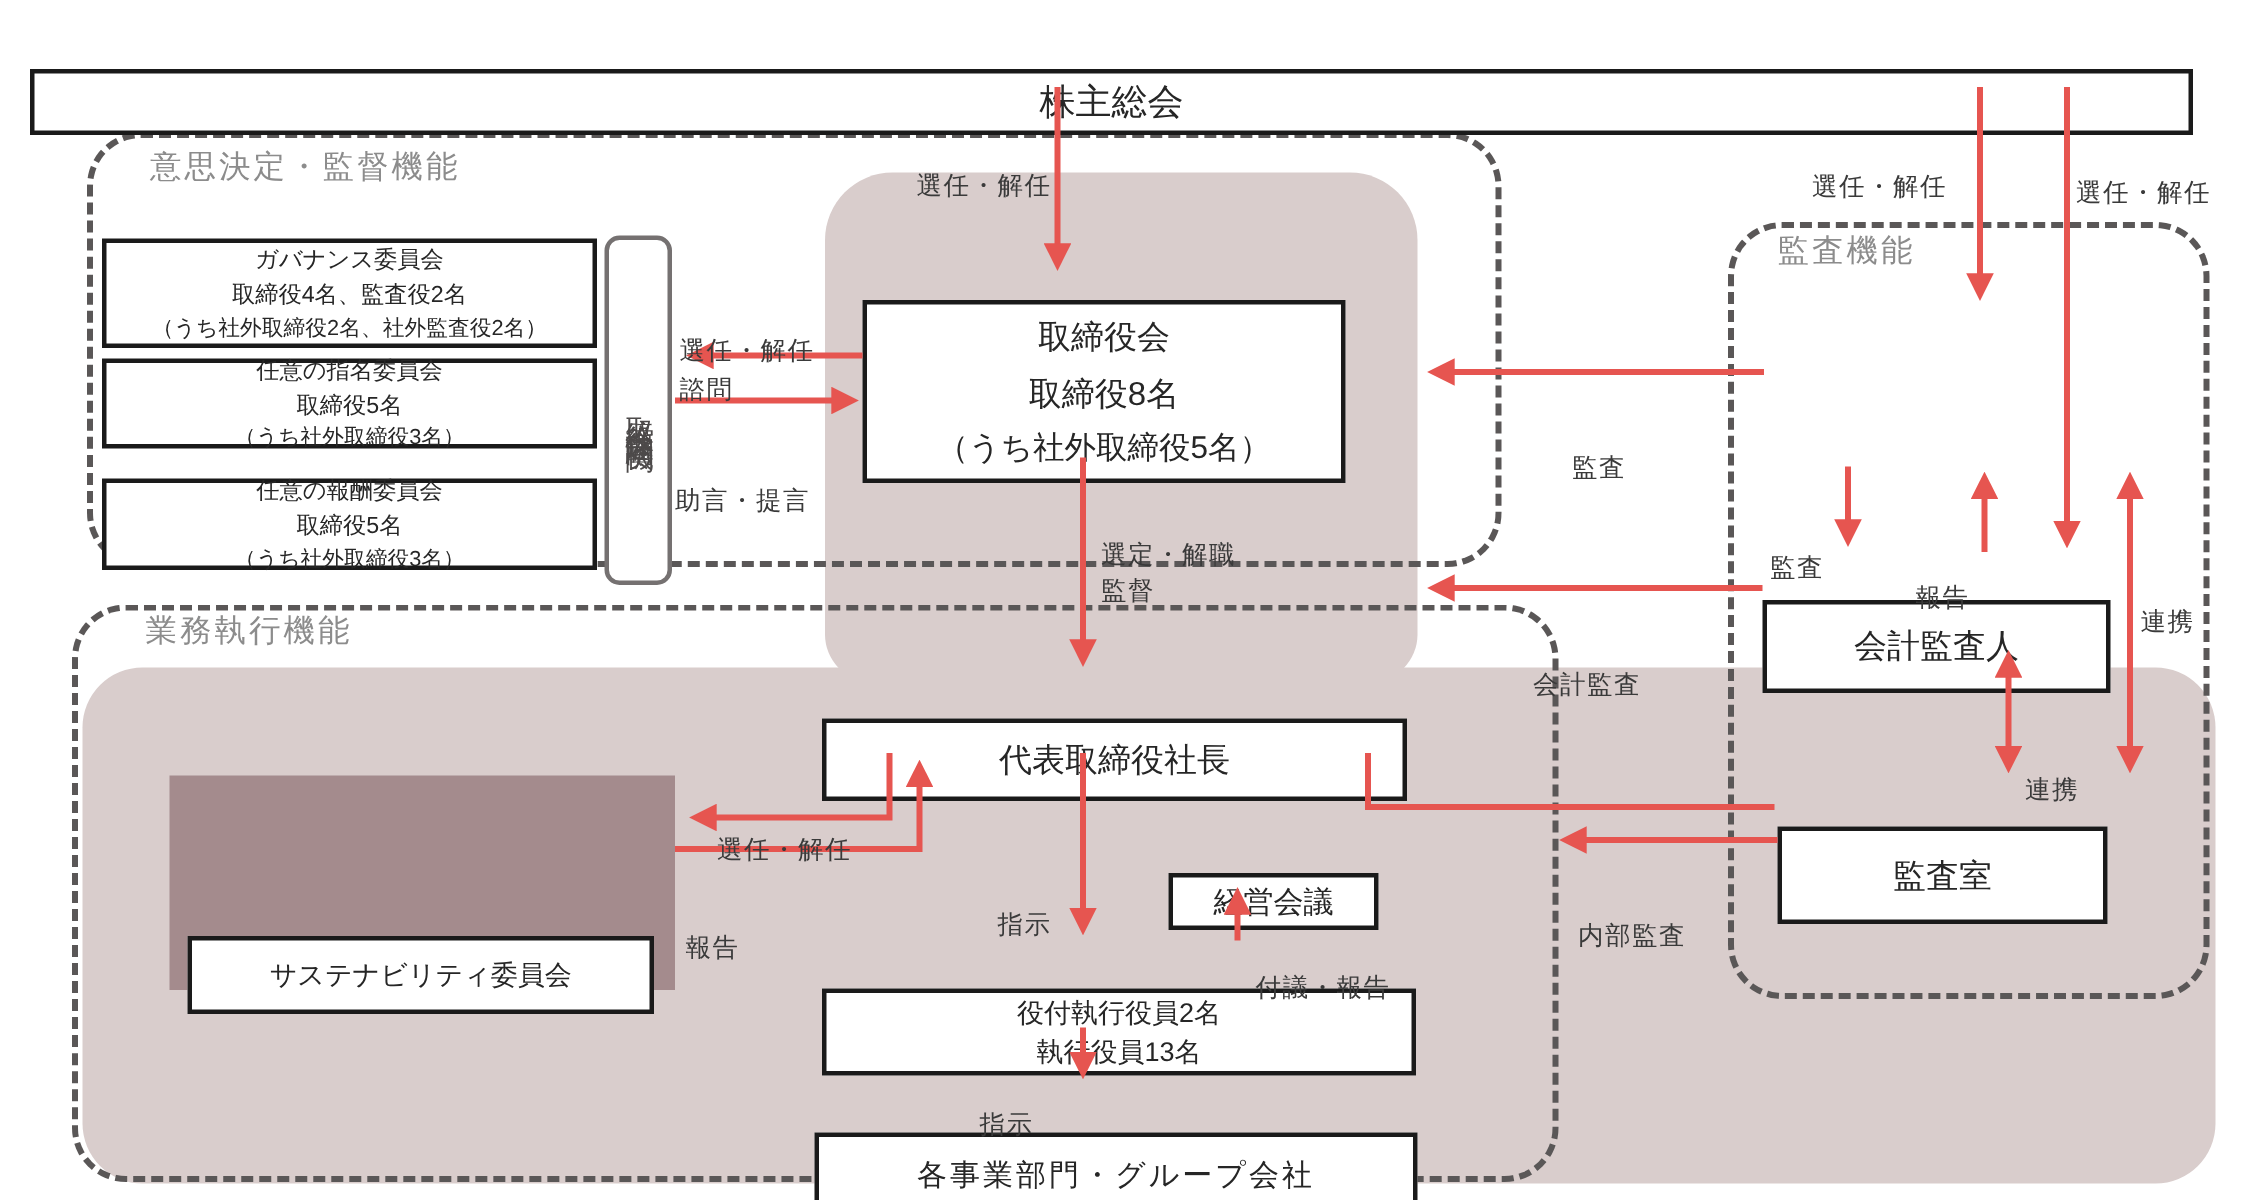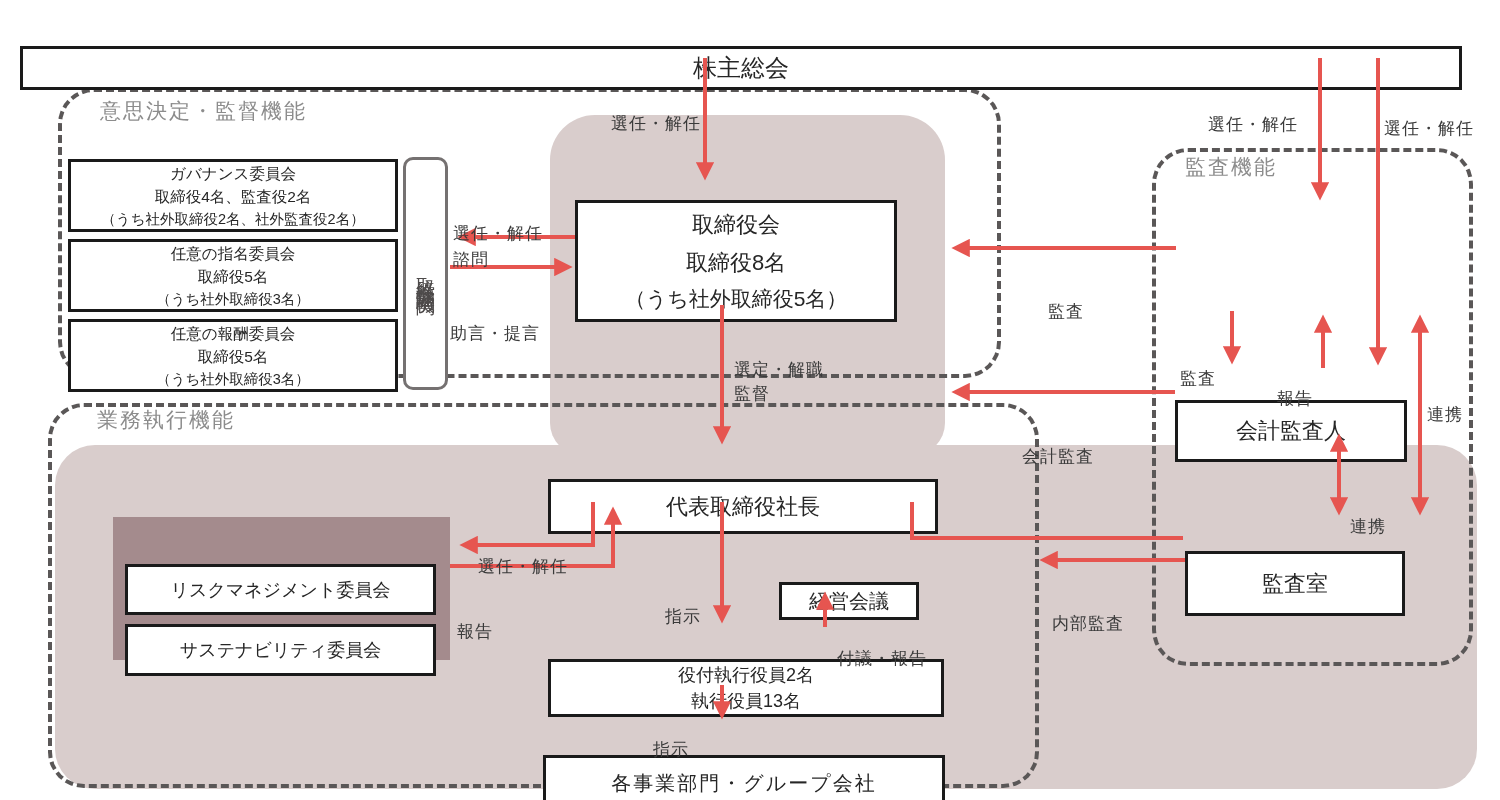--- a/index.html
+++ b/index.html
@@ -53,27 +53,27 @@
   <div class="node z30" style="left:20px;top:14px;width:1442px;height:44px;">
     <span class="single" style="font-size:24px;">株主総会</span>
   </div>
 
   <div class="node committee z30" style="left:68px;top:127px;width:330px;height:73px;">
     <span class="l1">ガバナンス委員会</span>
     <span class="l2">取締役4名、監査役2名</span>
     <span class="l3">（うち社外取締役2名、社外監査役2名）</span>
   </div>
 
-  <div class="node committee z30" style="left:68px;top:207px;width:330px;height:73px;">
+  <div class="node committee z30" style="left:68px;top:207px;width:330px;height:60px;">
     <span class="l1">任意の指名委員会</span>
     <span class="l2">取締役5名</span>
     <span class="l3">（うち社外取締役3名）</span>
   </div>
 
-  <div class="node committee z30" style="left:68px;top:287px;width:330px;height:73px;">
+  <div class="node committee z30" style="left:68px;top:287px;width:330px;height:61px;">
     <span class="l1">任意の報酬委員会</span>
     <span class="l2">取締役5名</span>
     <span class="l3">（うち社外取締役3名）</span>
   </div>
 
   <div class="advisory z30" style="left:403px;top:125px;width:45px;height:233px;">
     <span>取締役会諮問機関</span>
   </div>
 
   <div class="node big z30" style="left:575px;top:168px;width:322px;height:122px;">
@@ -88,23 +88,20 @@
   </div>
 
   <div class="node z30" style="left:1185px;top:519px;width:220px;height:65px;">
     <span class="single">監査室</span>
   </div>
 
   <div class="node z30" style="left:548px;top:447px;width:390px;height:55px;">
     <span class="single">代表取締役社長</span>
   </div>
 
-  <div class="node z30" style="left:125px;top:532px;width:311px;height:51px;">
-    <span style="font-size:18px;">リスクマネジメント委員会</span>
-  </div>
 
   <div class="node z30" style="left:125px;top:592px;width:311px;height:52px;">
     <span style="font-size:18px;">サステナビリティ委員会</span>
   </div>
 
   <div class="node z30" style="left:779px;top:550px;width:140px;height:38px;">
     <span style="font-size:20px;">経営会議</span>
   </div>
 
   <div class="node z30" style="left:548px;top:627px;width:396px;height:58px;">

